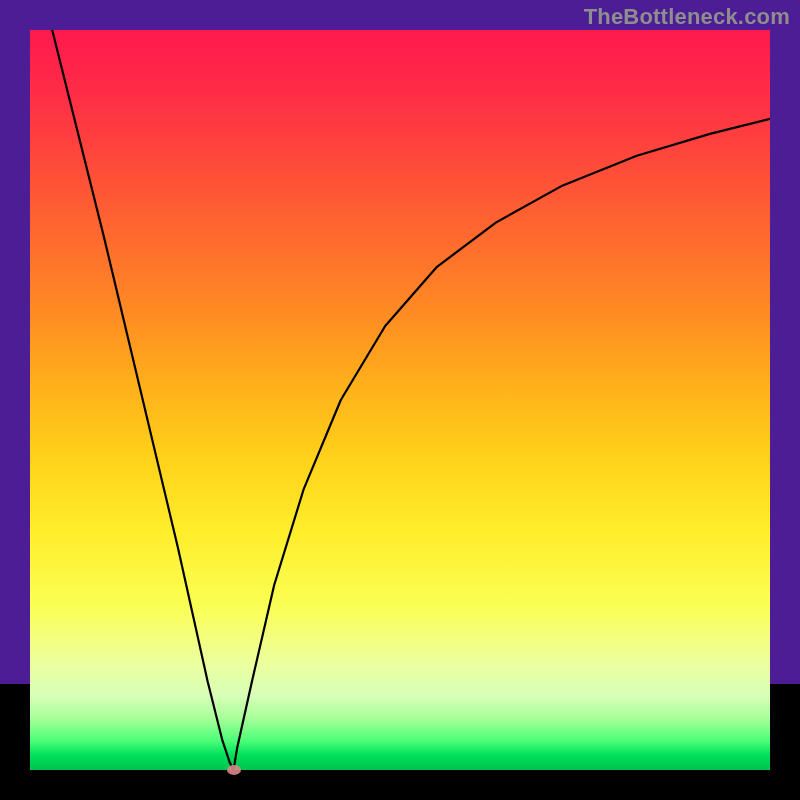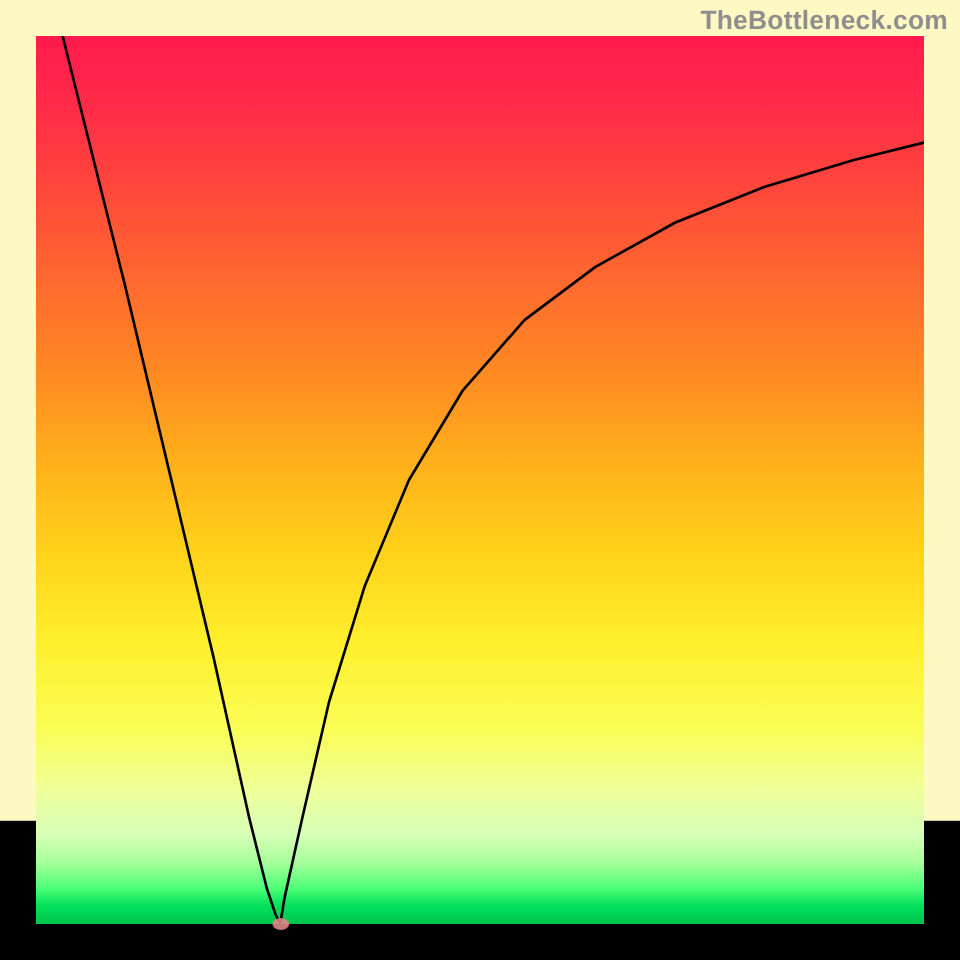--- a/index.html
+++ b/index.html
@@ -8,21 +8,21 @@
     width: 800px;
     height: 800px;
     background: #000;
     overflow: hidden;
     font-family: Arial, Helvetica, sans-serif;
   }
   .frame {
     position: relative;
     width: 800px;
     height: 684px;
-    background: #fef9c3;
+    background: #4c1d95;
   }
   .plot-area {
     position: absolute;
     left: 30px;
     top: 30px;
     width: 740px;
     height: 740px;
     
     background: linear-gradient(
       to bottom,

